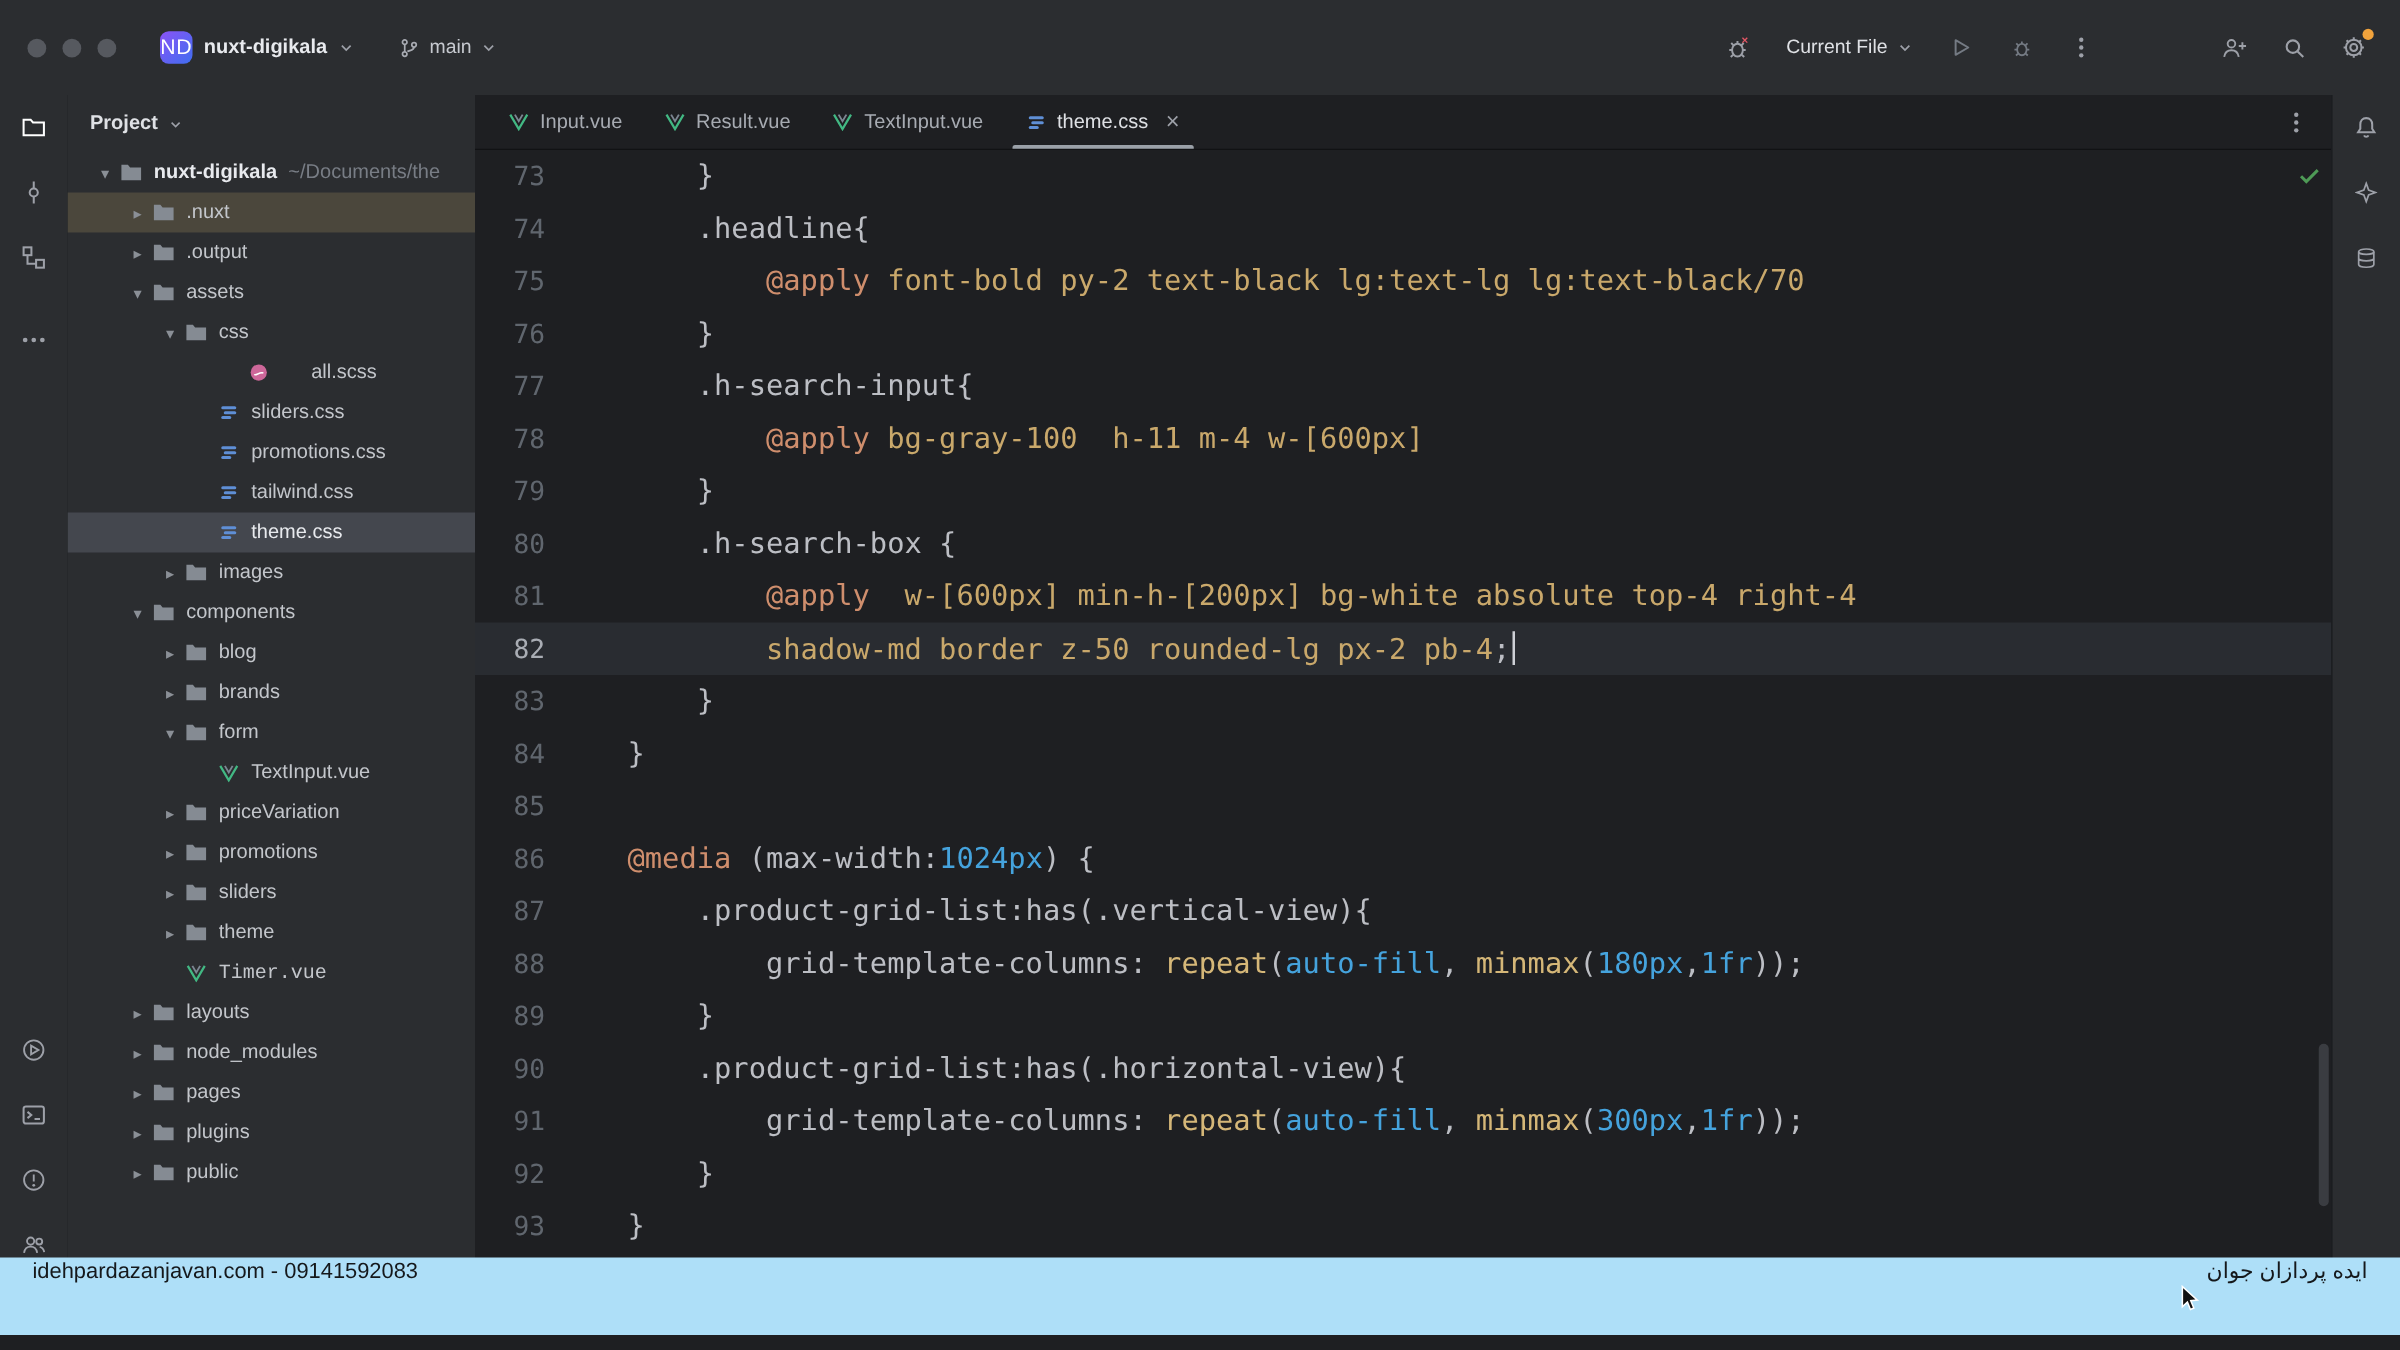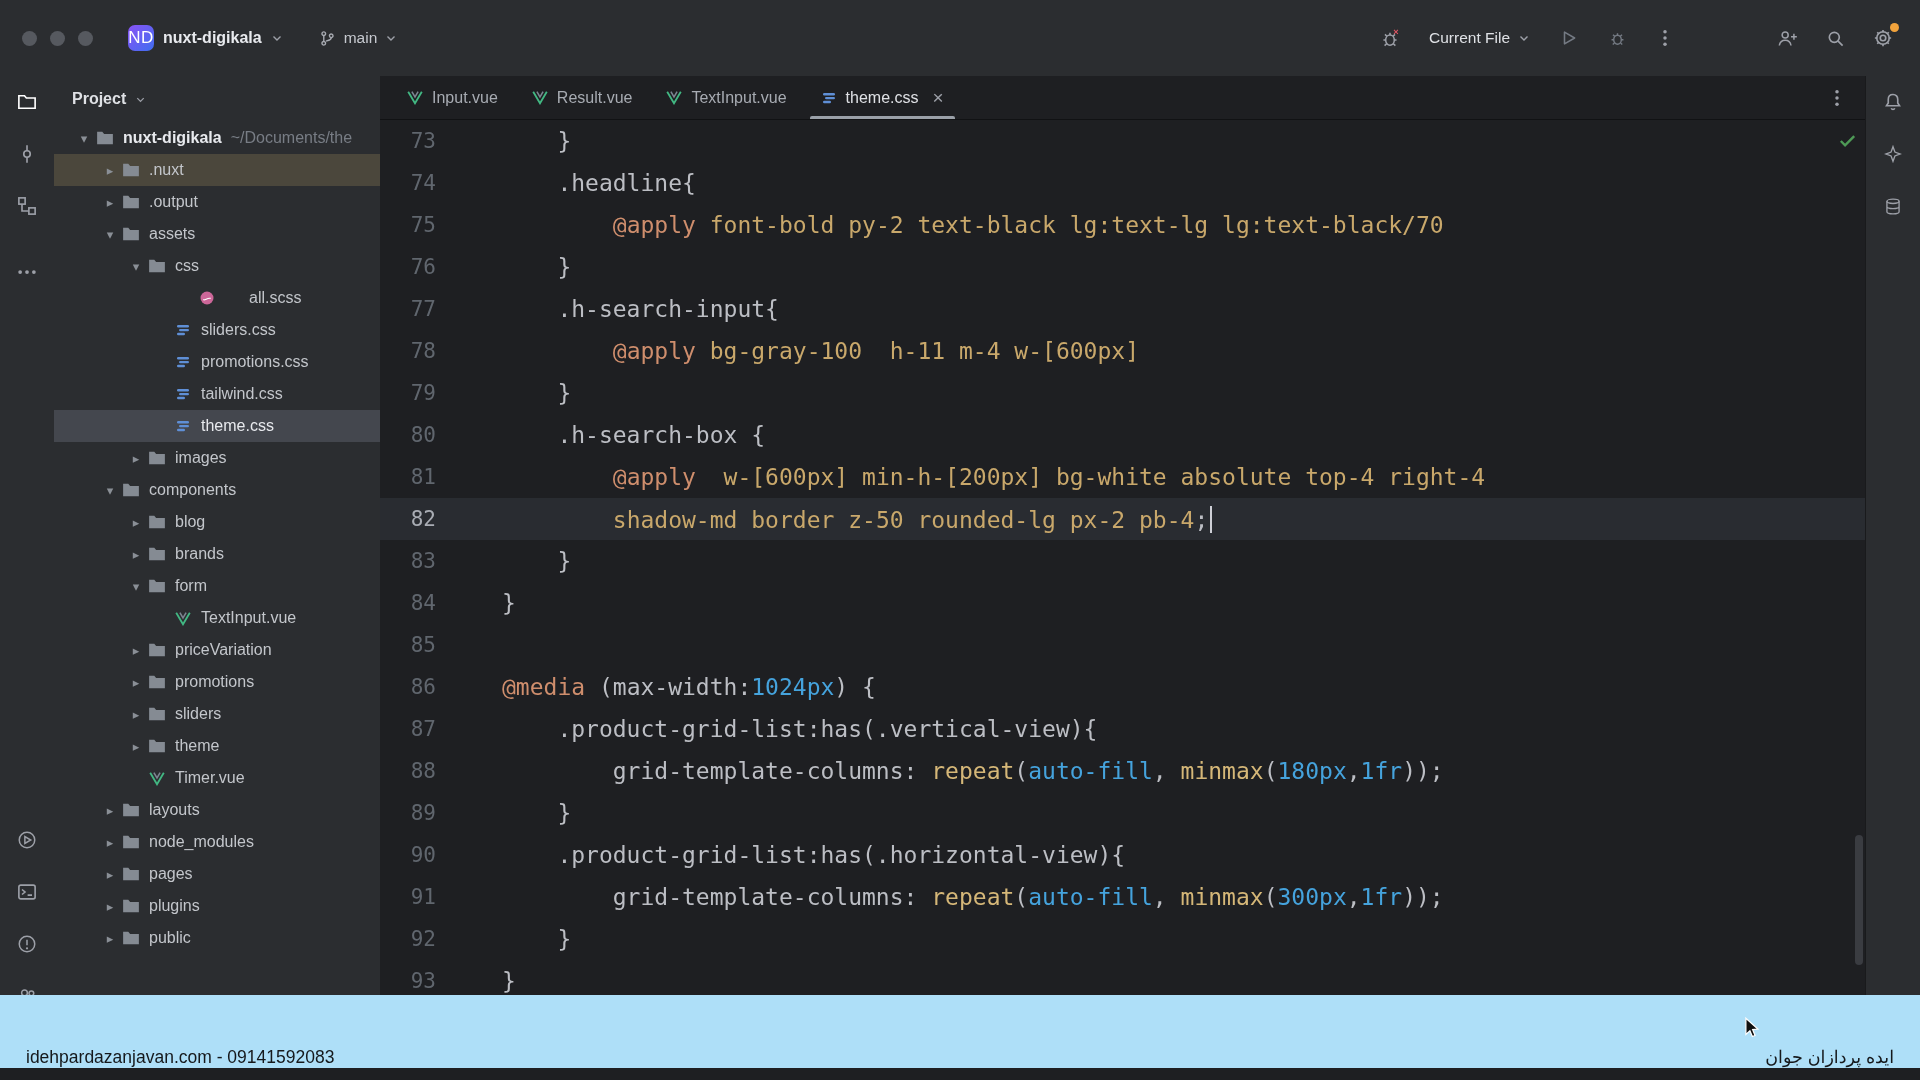--- a/index.html
+++ b/index.html
@@ -67,22 +67,22 @@
   .ct{padding-left:66px}
   .caret{display:inline-block;width:2px;height:27px;background:#ced0d6;vertical-align:-5px;margin-left:2px}
   .tok-d{color:#bcbec4}.tok-k{color:#cf8e6d}.tok-v{color:#c9a86b}.tok-n{color:#45a3dd}.tok-f{color:#d5b778}
   #inspect-check{position:absolute;right:10px;top:14px}
   #scroll-thumb{position:absolute;right:3px;top:715px;width:8px;height:130px;background:rgba(160,166,176,.22);border-radius:4px}
 
   
   #rightstrip{position:absolute;top:76px;right:0;width:54px;bottom:12px;background:#2b2d30;border-left:1px solid #191a1c}
 
   
-  #banner{position:absolute;left:0;right:0;bottom:12px;height:73px;background:#aedff8;z-index:20;
-          display:flex;align-items:flex-end;justify-content:space-between;padding:0 26px;box-sizing:border-box}
+  #banner{position:absolute;left:0;right:0;bottom:12px;height:62px;background:#aedff8;z-index:20;
+          display:flex;align-items:flex-start;justify-content:space-between;padding:0 26px;box-sizing:border-box}
   #banner-left,#banner-right{font-size:17.5px;color:#15181b}
   #cursor{position:absolute;left:1742px;top:22px}
   #bottomstrip{position:absolute;left:0;right:0;bottom:0;height:12px;background:#1e1f22;z-index:21}
 </style>
 </head>
 <body>
 
 <div id="app">
 
   <header id="titlebar">
@@ -428,21 +428,21 @@
         </div>
         <div class="trow" style="padding-left: 72px;">
           <span class="tchev">▸</span>
           <span class="ticon">
             <svg width="18" height="16" viewBox="0 0 16 14">
               <path d="M1 1.5h4.6l1.6 2H15v9H1z" fill="#858b93"></path>
             </svg>
           </span>
           <span class="tlabel">theme</span>
         </div>
-        <div class="trow" style="padding-left: 72px;">
+        <div class="trow" style="padding-left: 72px; font-family: Liberation Mono, monospace;">
           <span class="tchev"></span>
           <span class="ticon">
             <svg width="16" height="15" viewBox="0 0 16 14">
               <path d="M1.2 1.2 8 12.8 14.8 1.2" fill="none" stroke="#42b883" stroke-width="1.8"></path>
               <path d="M4.9 1.2 8 6.5 11.1 1.2" fill="none" stroke="#7c8692" stroke-width="1.5"></path>
             </svg>
           </span>
           <span class="tlabel">Timer.vue</span>
         </div>
         <div class="trow" style="padding-left: 46px;">

